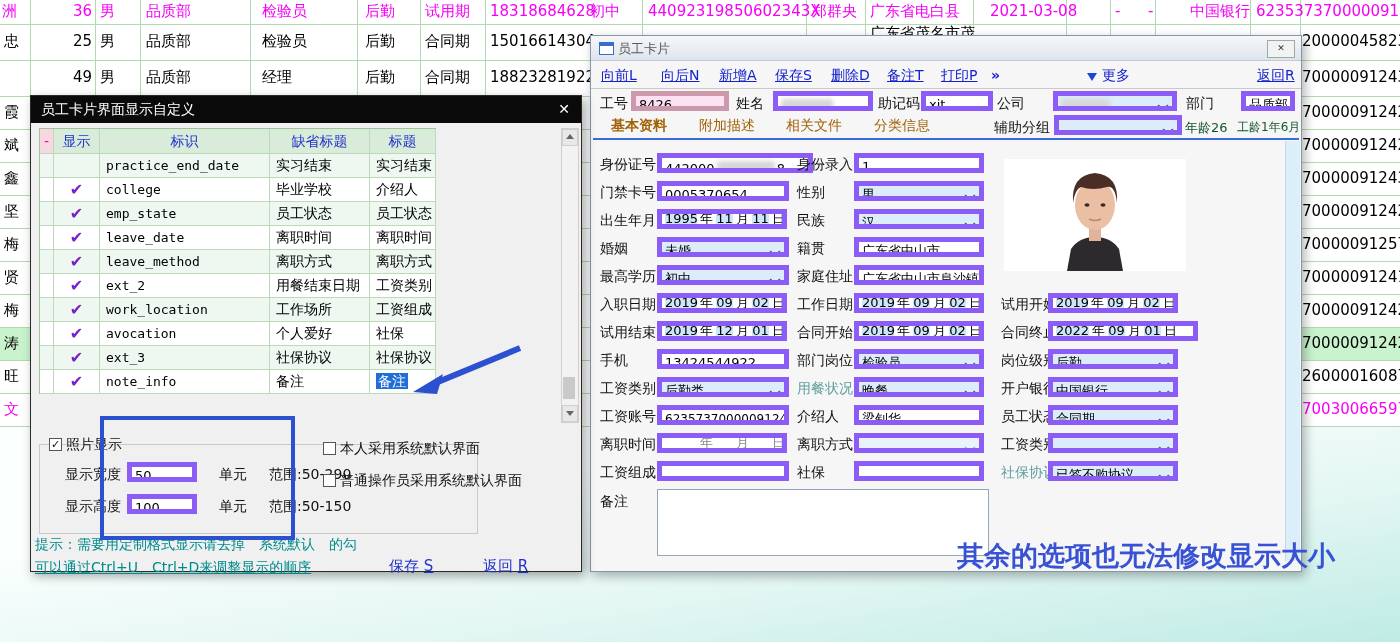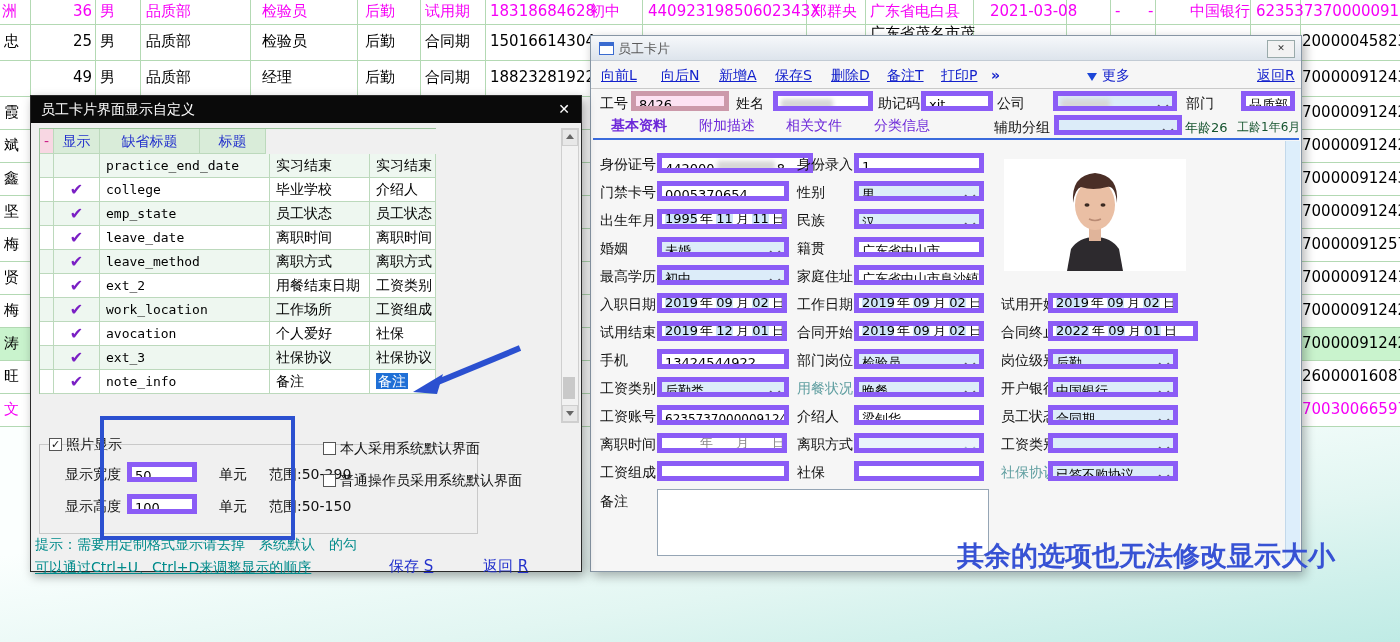--- a/index.html
+++ b/index.html
@@ -57,21 +57,21 @@
 #dlg2 .tbar{position:absolute;left:0;top:0;width:710px;height:24px;
   background:linear-gradient(#f6f8fa,#dde4ec);border-bottom:1px solid #c2cbd4}
 #dlg2 .tico{position:absolute;left:8px;top:6px;width:13px;height:11px;background:#fff;
   border:1px solid #3a6bd0;box-shadow:inset 0 3px 0 #3a6bd0}
 #dlg2 .tt{position:absolute;left:27px;top:4px;color:#5a5a5a;font-size:13px}
 #dlg2 .x{position:absolute;left:676px;top:4px;width:26px;height:16px;background:#f2f2f2;
   border:1px solid #9aa;text-align:center;line-height:15px;font-size:9px;color:#333;cursor:pointer}
 .tbz{position:absolute;left:0;top:24px;width:710px;height:28px;border-bottom:1px solid #c9c9c9}
 .tbi{position:absolute;top:31px;color:#1422cc;font-size:14px;white-space:nowrap;cursor:pointer;text-decoration:underline}
 .tbi.nou{text-decoration:none}
-.tab{position:absolute;top:81px;color:#6d28d9;font-size:14px;cursor:pointer}
+.tab{position:absolute;top:81px;color:#a16207;font-size:14px;cursor:pointer}
 .olive{position:absolute;top:83px;color:#14532d;font-size:13px;white-space:nowrap}
 .blueline{position:absolute;left:2px;top:102px;width:706px;height:2px;background:#3a6bdc}
 .dd{background:#dcecf9}
 .ddd{background:#e9f3fb}
 .chev{position:absolute;right:5px;top:6px;width:6px;height:6px;border-right:2px solid #556;
   border-bottom:2px solid #556;transform:rotate(45deg)}
 .ddd .chev{border-color:#9ab5c5}
 .datebox{display:flex;align-items:center;gap:3px}
 .seg{background:#cfe6f8;text-align:center}
 .sy{min-width:32px}.sm{min-width:17px}.sd{min-width:17px}
@@ -195,20 +195,21 @@
   <div id="dlg1">
     <div class="tbar">
       <span class="tt">员工卡片界面显示自定义</span>
       <span class="x">✕</span>
     </div>
 
     <div class="ctab">
       <div class="trow thead">
         <div class="tc cmin">-</div>
         <div class="tc cshow">显示</div>
+        <div class="tc cid" style="text-align:center;padding-left:0">标识</div>
         <div class="tc cdef" style="text-align:center;padding-left:0">缺省标题</div>
         <div class="tc cttl" style="text-align:center;padding-left:0">标题</div>
       </div>
       <div class="trow re">
         <div class="tc cmin"></div>
           <div class="tc cshow"></div>
         <div class="tc cid">practice_end_date</div>
         <div class="tc cdef">实习结束</div>
         <div class="tc cttl">实习结束</div>
       </div>

